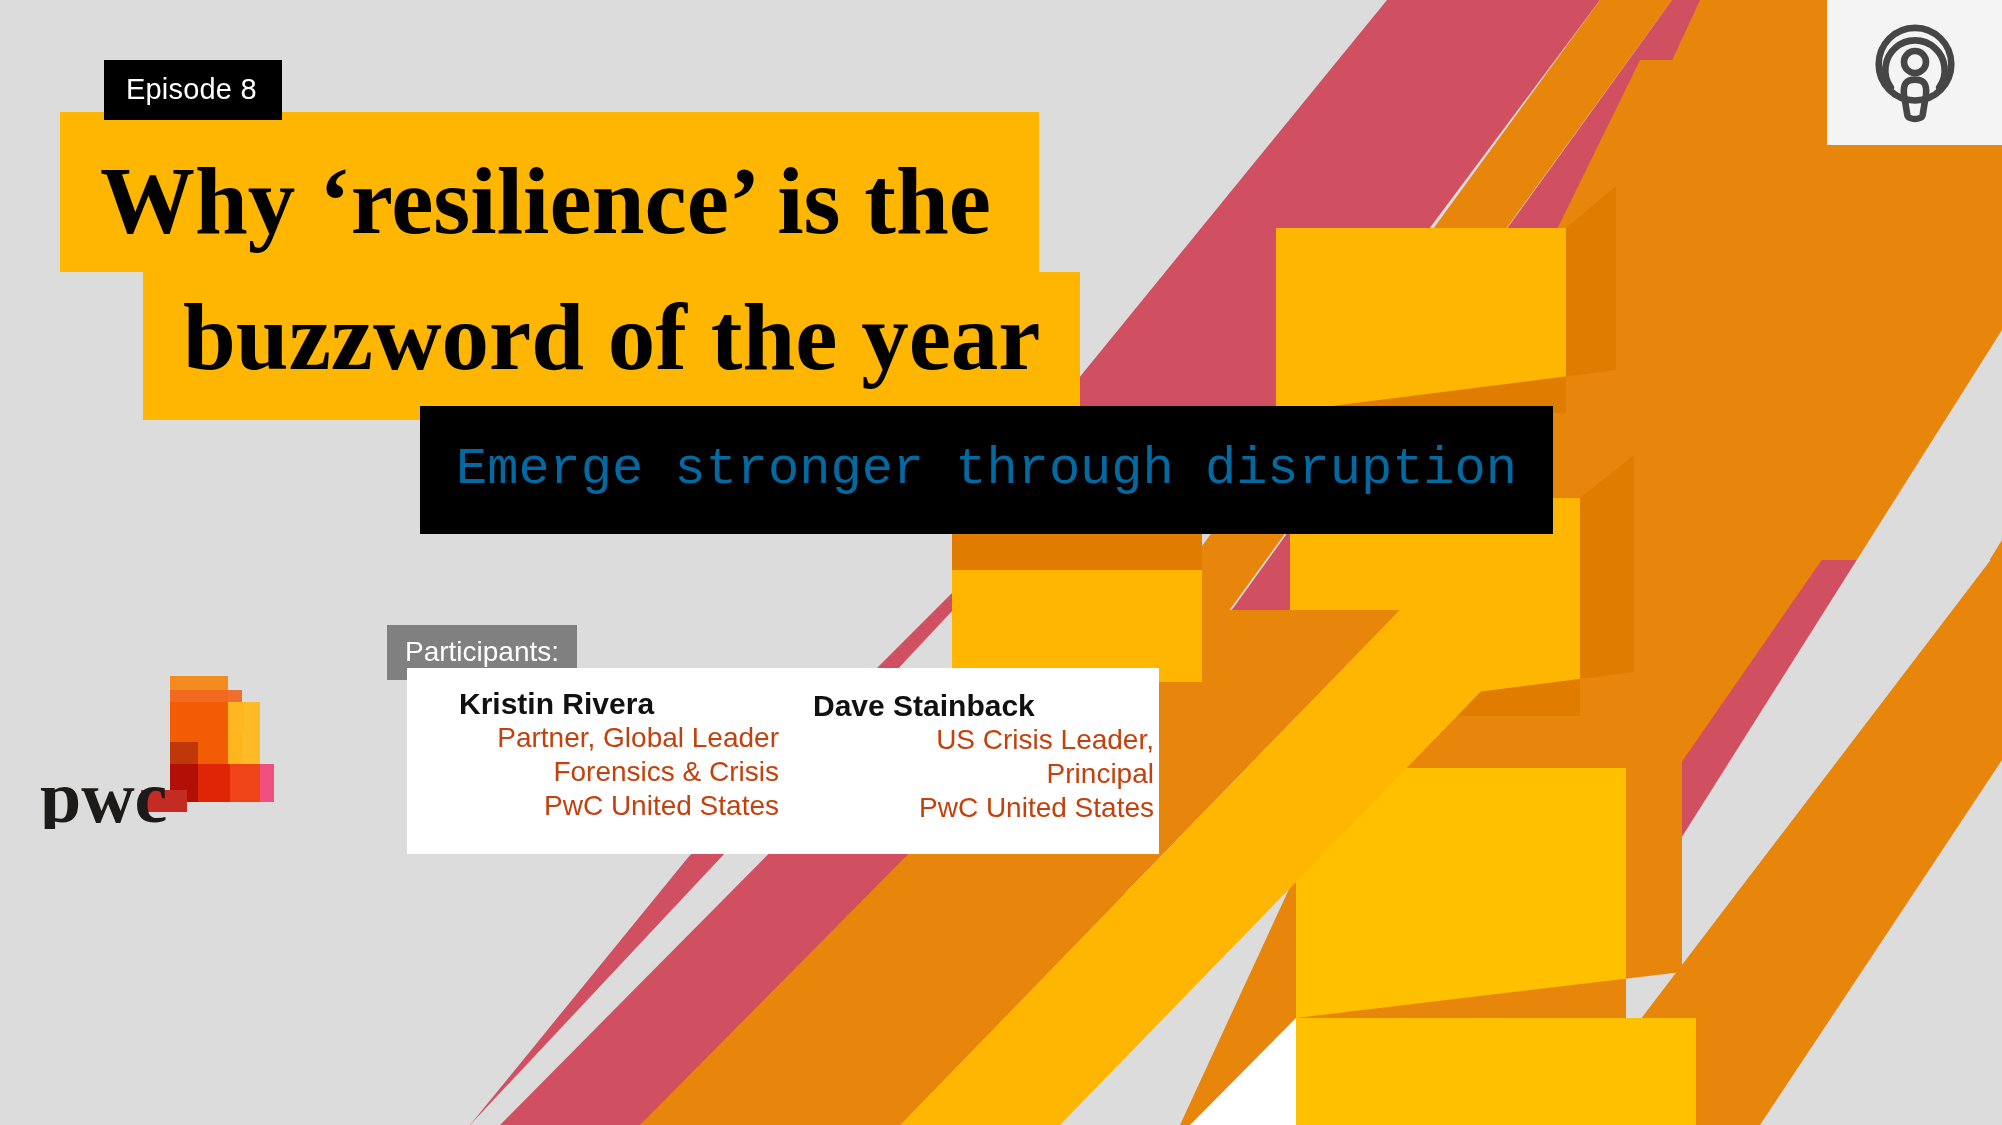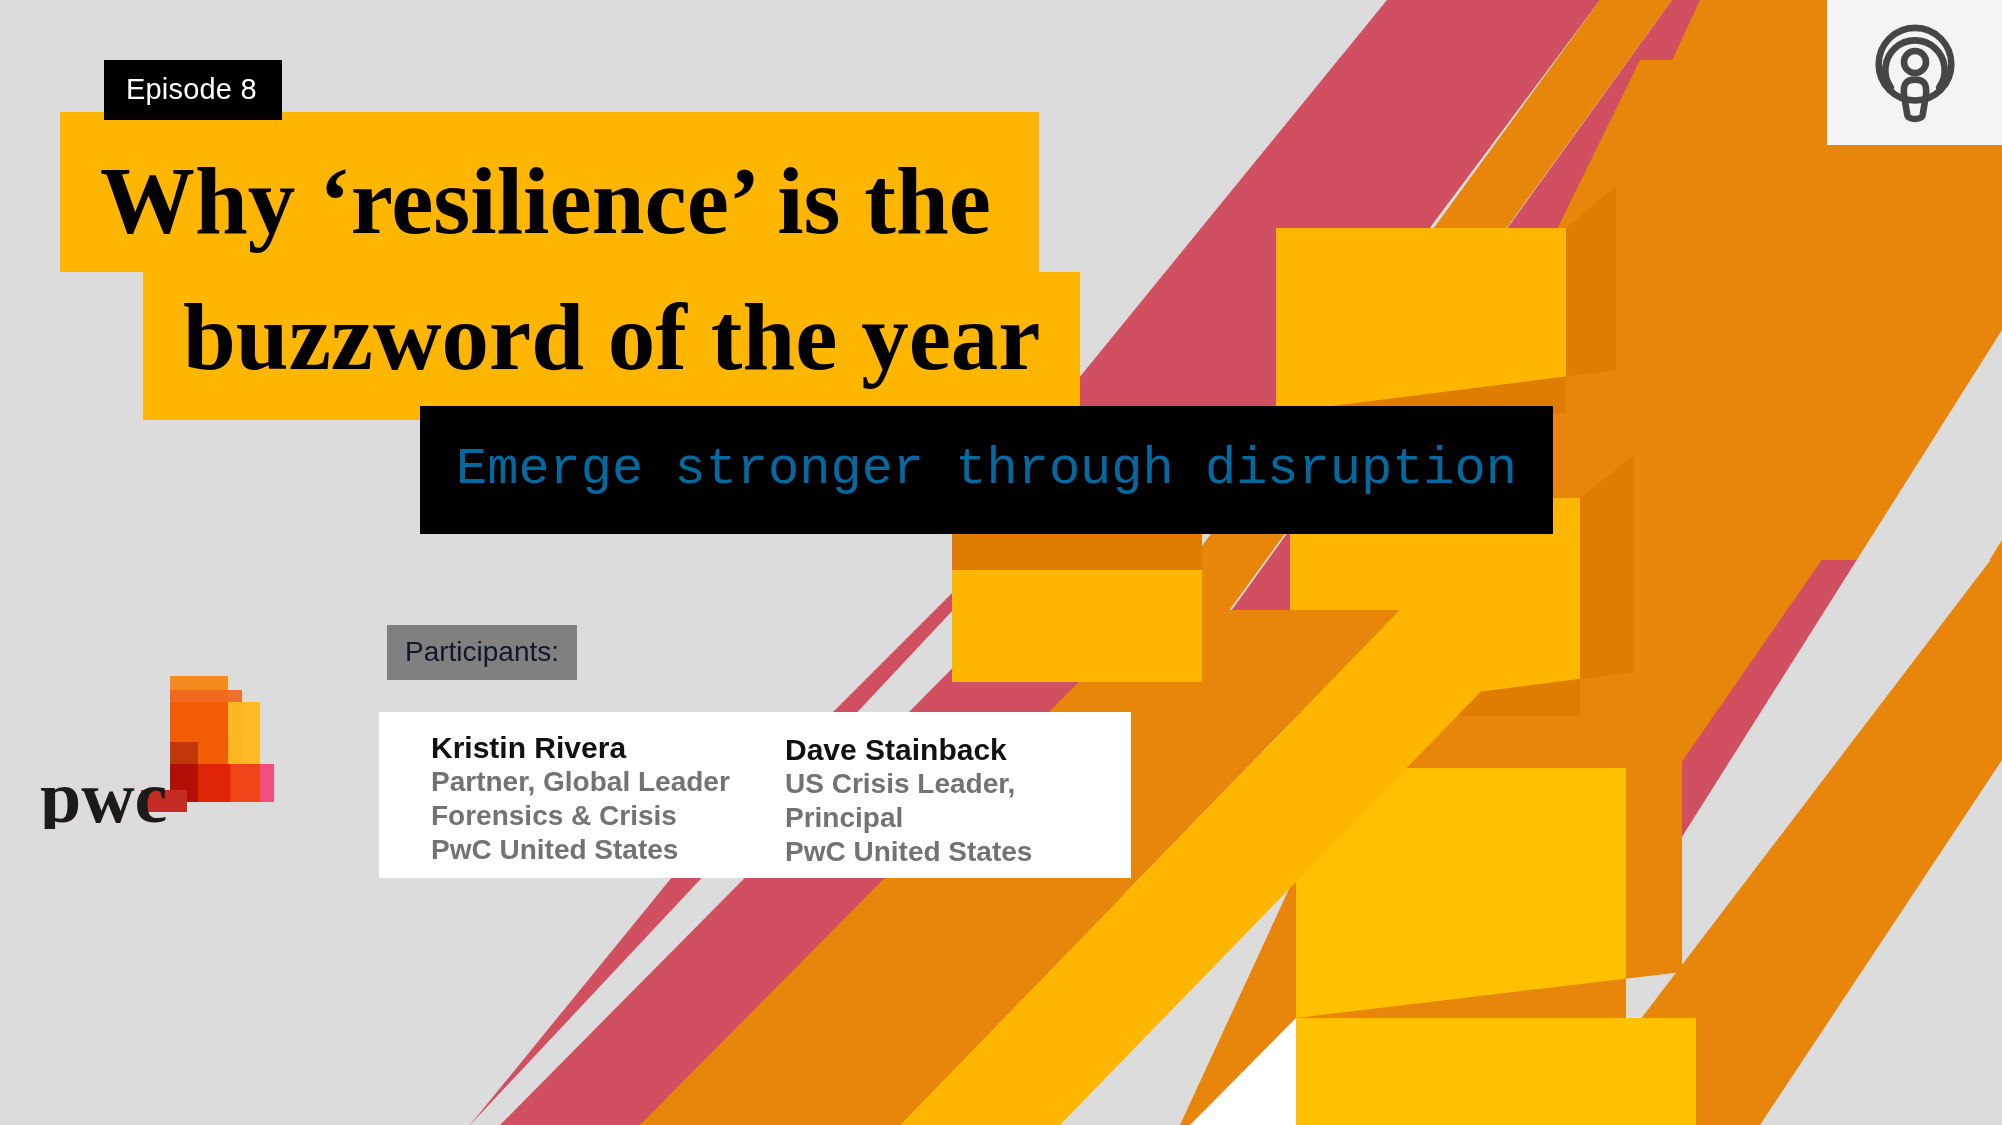--- a/index.html
+++ b/index.html
@@ -96,56 +96,56 @@
     padding: 38px 36px 38px 36px;
     z-index: 7;
   }
 
   
   .participants-label {
     position: absolute;
     left: 387px;
     top: 625px;
     background: #808080;
-    color: #0f172a;
+    color: #ffffff;
     font-size: 28px;
     line-height: 1;
     padding: 13px 18px 14px 18px;
     z-index: 8;
     white-space: nowrap;
   }
   .participants-panel {
     position: absolute;
-    left: 379px;
+    left: 407px;
     top: 668px;
     width: 752px;
-    height: 166px;
+    height: 186px;
     background: #ffffff;
     z-index: 8;
     display: flex;
-    margin-top: 44px;
   }
   .participant {
     box-sizing: border-box;
   }
   .participant-a { width: 372px; padding: 18px 0 0 52px; }
   .participant-b { width: 380px; padding: 20px 5px 0 34px; }
   .p-name {
     font-size: 30px;
     font-weight: bold;
     color: #111111;
     line-height: 1.17;
     white-space: nowrap;
   }
   .p-line {
     font-size: 28px;
-    font-weight: bold;
-    color: #737373;
+    font-weight: normal;
+    color: #c2410c;
     line-height: 1.21;
     white-space: nowrap;
+    text-align: right;
   }
 
   
   .pwc-logo {
     position: absolute;
     left: 40px;
     top: 664px;
     width: 240px;
     height: 165px;
     z-index: 8;

